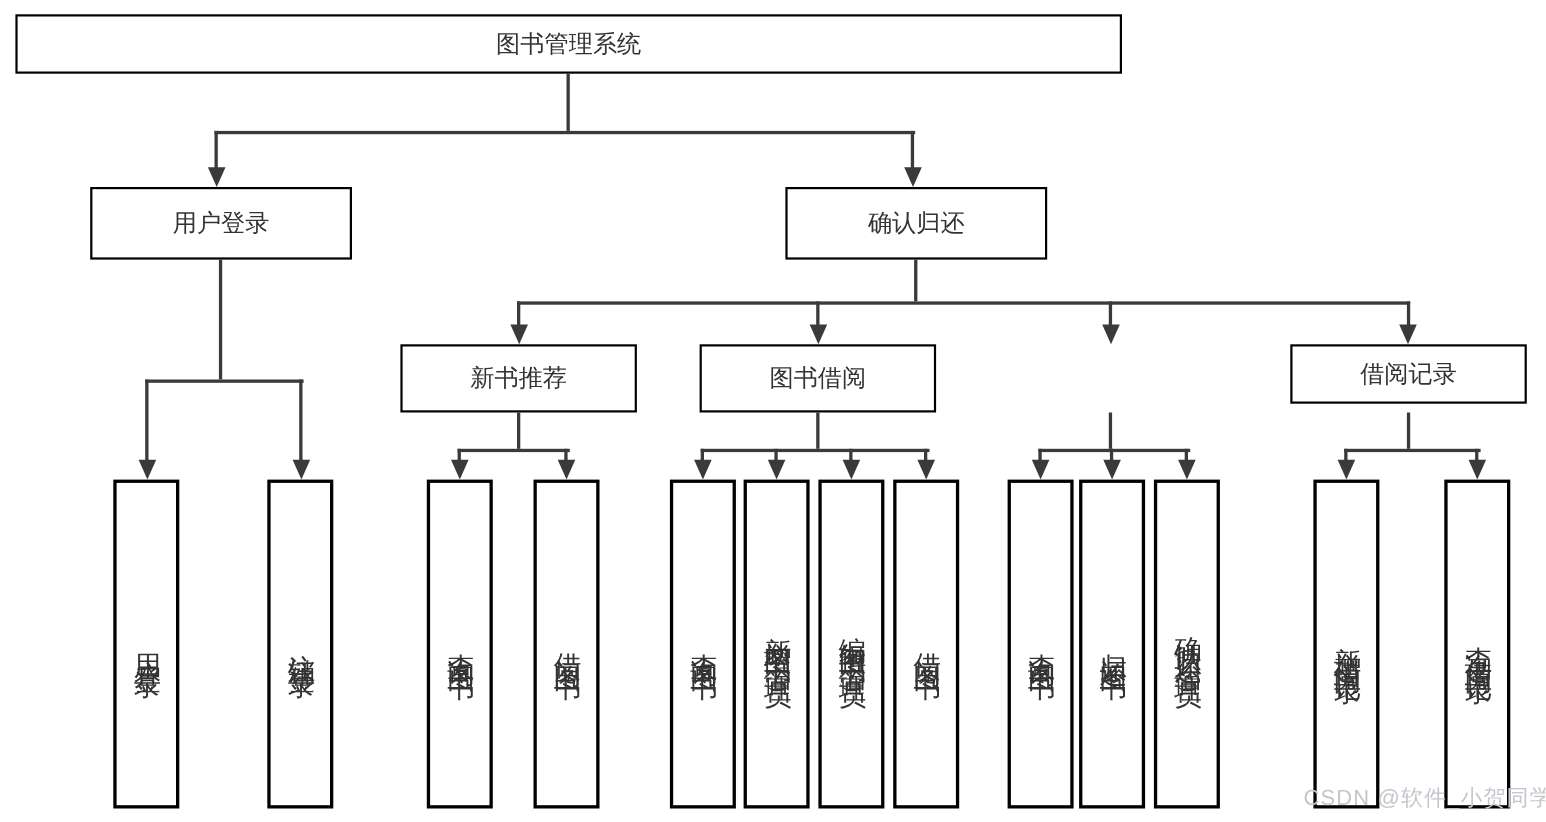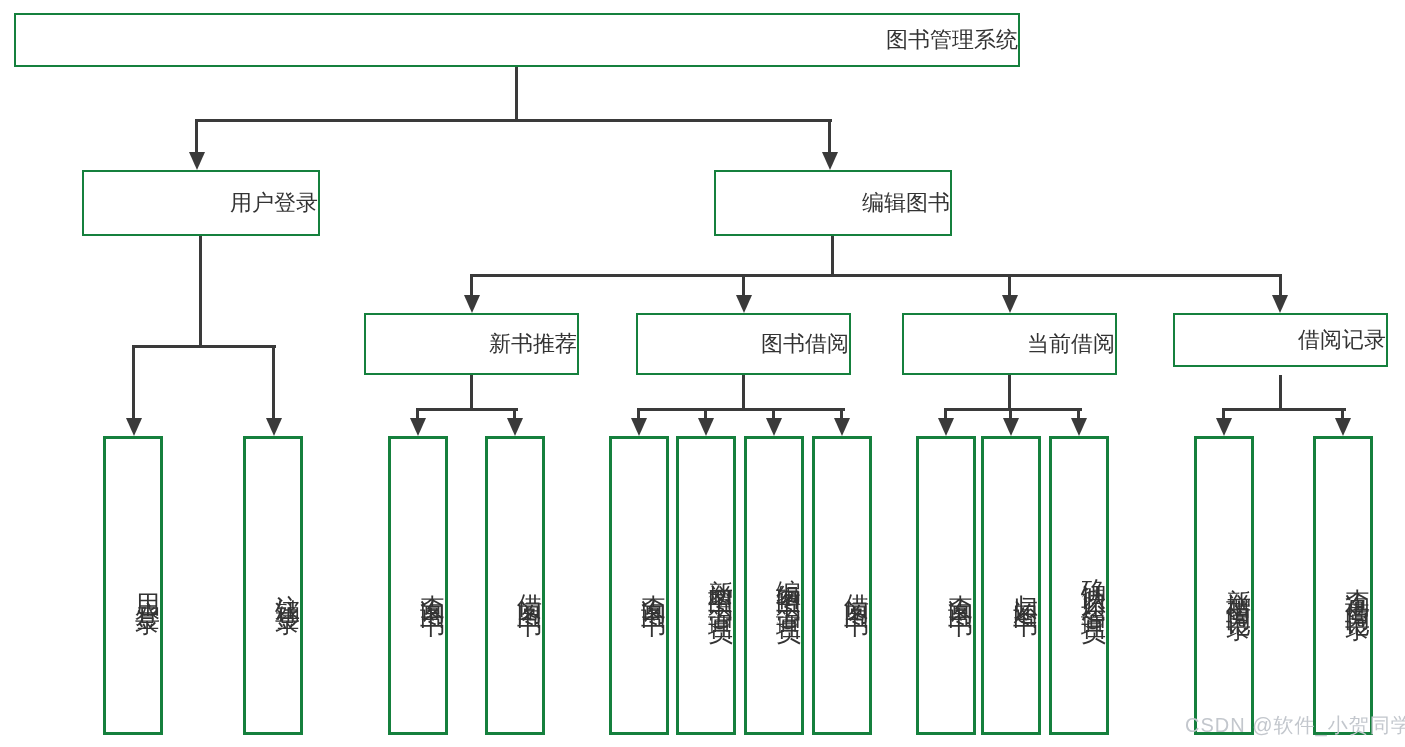--- a/index.html
+++ b/index.html
@@ -1,20 +1,20 @@
 <!DOCTYPE html>
 <html><head>
 <meta charset="utf-8">
 <style>
   html,body{margin:0;padding:0;background:#ffffff;}
   body{width:1405px;height:747px;position:relative;overflow:hidden;
        font-family:"Liberation Sans","DejaVu Sans",sans-serif;color:#333333;}
   .stage{position:absolute;left:0;top:0;width:1405px;height:747px;}
-  .box{position:absolute;box-sizing:border-box;border:2px solid #15803d;background:#ffffff;
-       display:flex;align-items:center;justify-content:flex-end;font-size:22px;color:#333333;}
+  .box{position:absolute;box-sizing:border-box;border:2px solid #000000;background:#ffffff;
+       display:flex;align-items:center;justify-content:center;font-size:22px;color:#333333;}
   .leaf{border-width:3px;}
   .leaf .vtext{writing-mode:vertical-rl;text-orientation:mixed;font-size:25px;
        letter-spacing:6px;line-height:1;white-space:nowrap;}
   .hline{position:absolute;height:3px;background:#3a3a3a;}
   .vline{position:absolute;width:3px;background:#3a3a3a;}
   .arrow{position:absolute;width:0;height:0;border-left:8px solid transparent;
        border-right:8px solid transparent;border-top:18px solid #3a3a3a;}
   .watermark{position:absolute;left:1185px;top:712px;font-size:20px;color:#c3c7cd;
        letter-spacing:1px;white-space:nowrap;}
 </style>
@@ -31,21 +31,21 @@
   <div class="hline" style="left:195px;top:119px;width:637px;"></div>
   <div class="vline" style="left:195px;top:119px;height:36px;"></div>
   <div class="arrow" style="left:189px;top:152px;"></div>
   <div class="vline" style="left:828px;top:119px;height:36px;"></div>
   <div class="arrow" style="left:822px;top:152px;"></div>
 
   <div class="box" style="left:82px;top:170px;width:238px;height:66px;">
     <span>用户登录</span>
   </div>
   <div class="box" style="left:714px;top:170px;width:238px;height:66px;">
-    <span>编辑图书</span>
+    <span>确认归还</span>
   </div>
 
   <div class="vline" style="left:199px;top:236px;height:109px;"></div>
   <div class="hline" style="left:132px;top:345px;width:144px;"></div>
   <div class="vline" style="left:132px;top:345px;height:76px;"></div>
   <div class="arrow" style="left:126px;top:418px;"></div>
   <div class="vline" style="left:272px;top:345px;height:76px;"></div>
   <div class="arrow" style="left:266px;top:418px;"></div>
 
   <div class="vline" style="left:831px;top:236px;height:38px;"></div>
@@ -57,23 +57,20 @@
   <div class="vline" style="left:1008px;top:274px;height:24px;"></div>
   <div class="arrow" style="left:1002px;top:295px;"></div>
   <div class="vline" style="left:1279px;top:274px;height:24px;"></div>
   <div class="arrow" style="left:1272px;top:295px;"></div>
 
   <div class="box" style="left:636px;top:313px;width:215px;height:62px;">
     <span>图书借阅</span>
   </div>
   <div class="box" style="left:364px;top:313px;width:215px;height:62px;">
     <span>新书推荐</span>
-  </div>
-  <div class="box" style="left:902px;top:313px;width:215px;height:62px;">
-    <span>当前借阅</span>
   </div>
   <div class="box" style="left:1173px;top:313px;width:215px;height:54px;">
     <span>借阅记录</span>
   </div>
 
   <div class="vline" style="left:470px;top:375px;height:33px;"></div>
   <div class="hline" style="left:416px;top:408px;width:102px;"></div>
   <div class="vline" style="left:416px;top:408px;height:13px;"></div>
   <div class="arrow" style="left:410px;top:418px;"></div>
   <div class="vline" style="left:513px;top:408px;height:13px;"></div>

